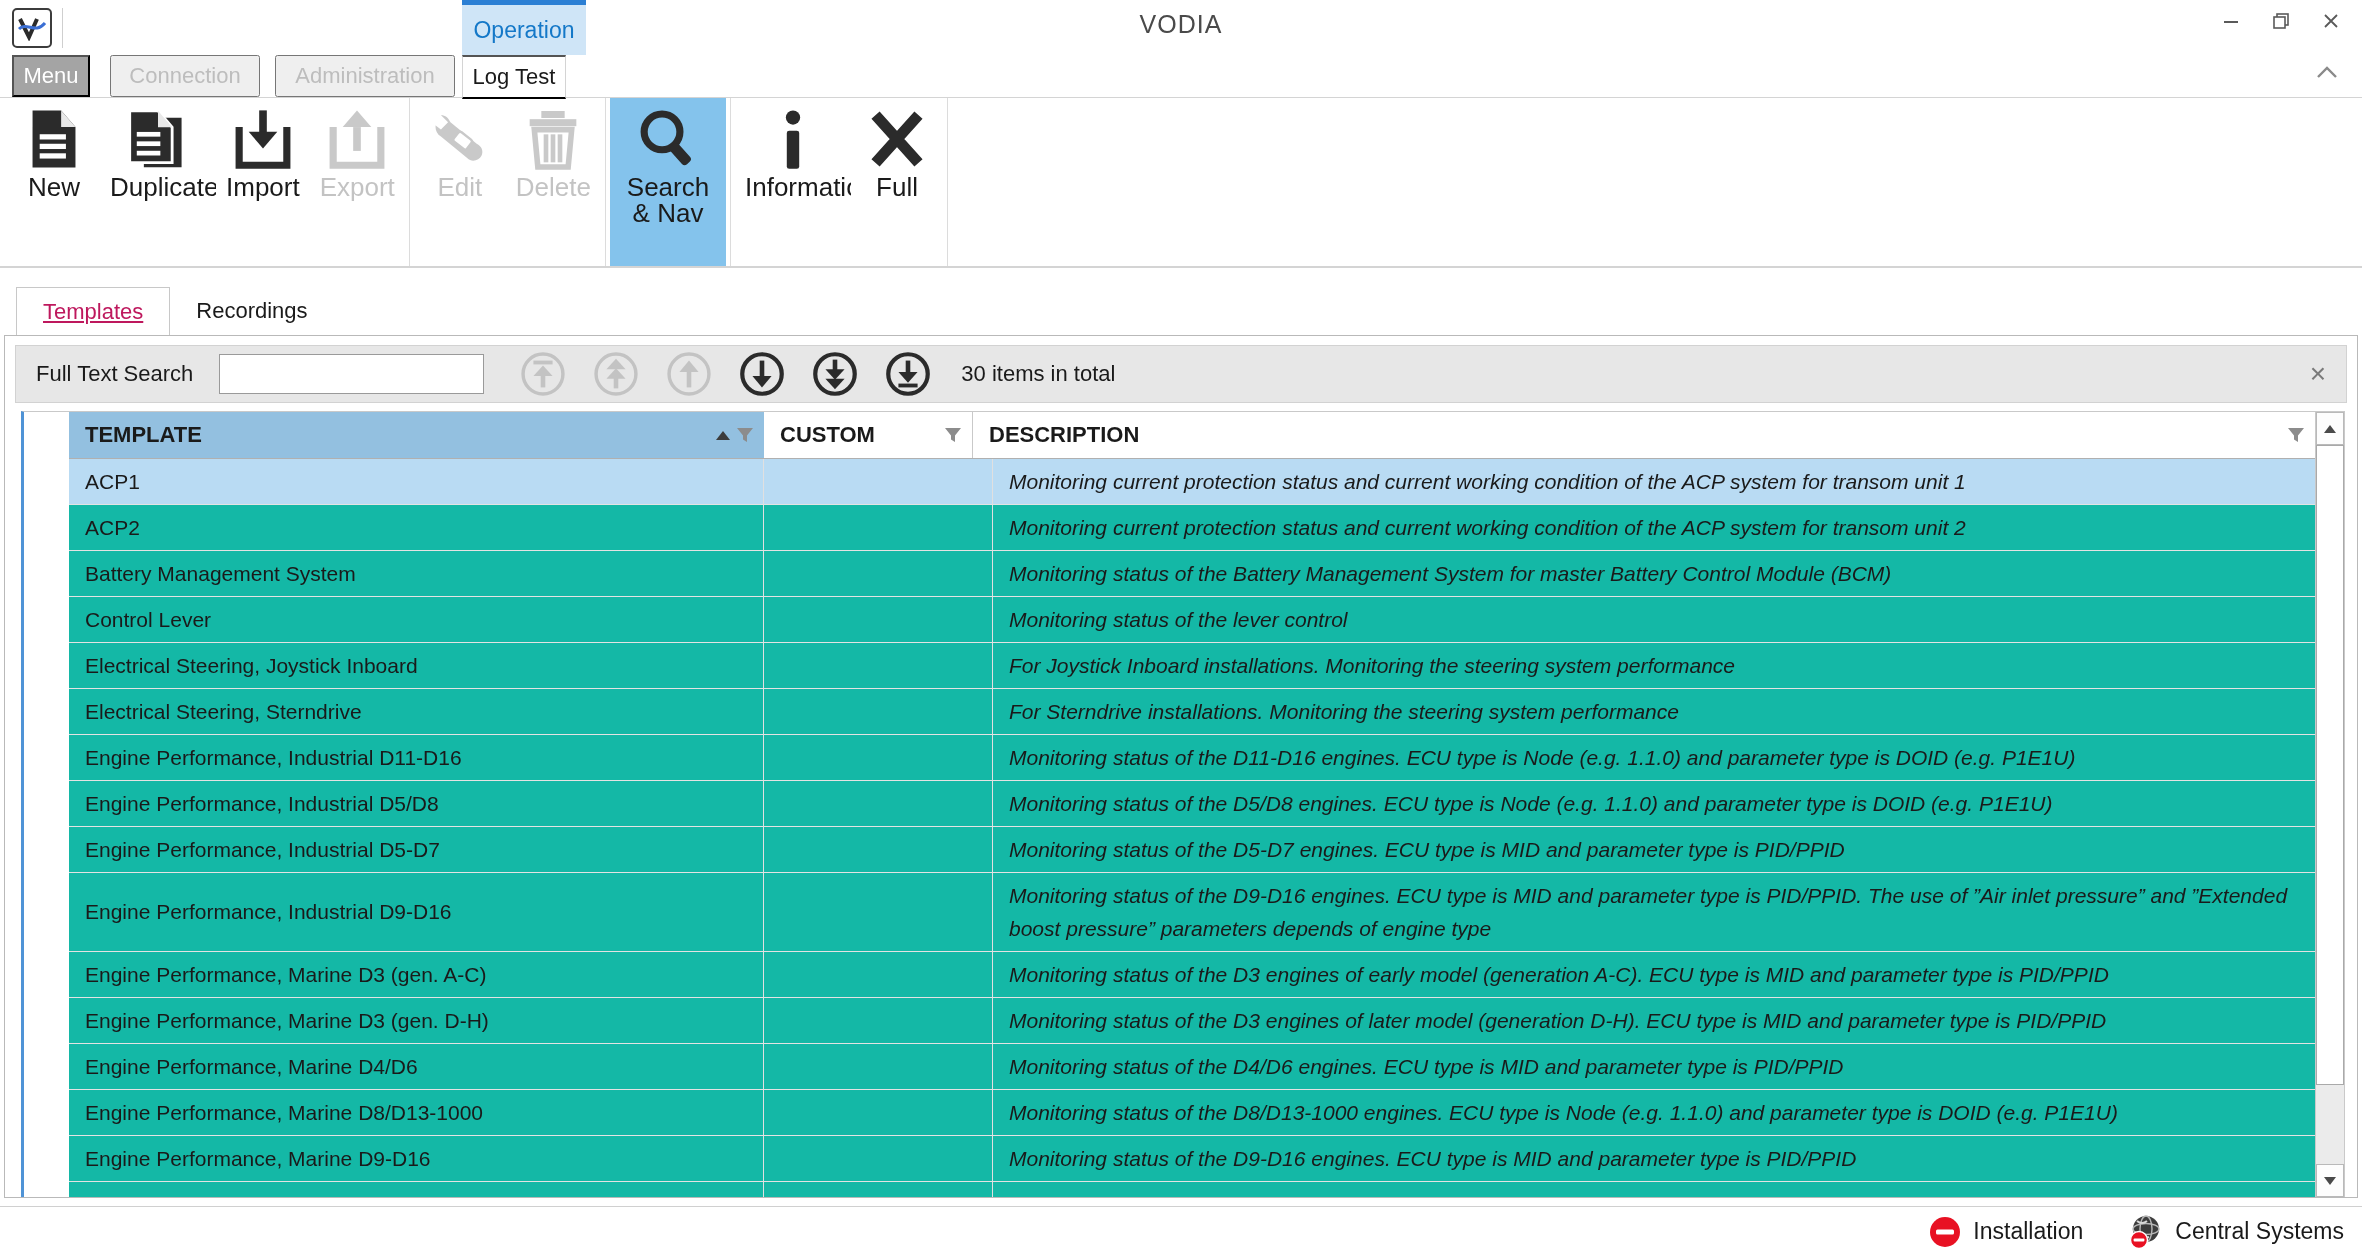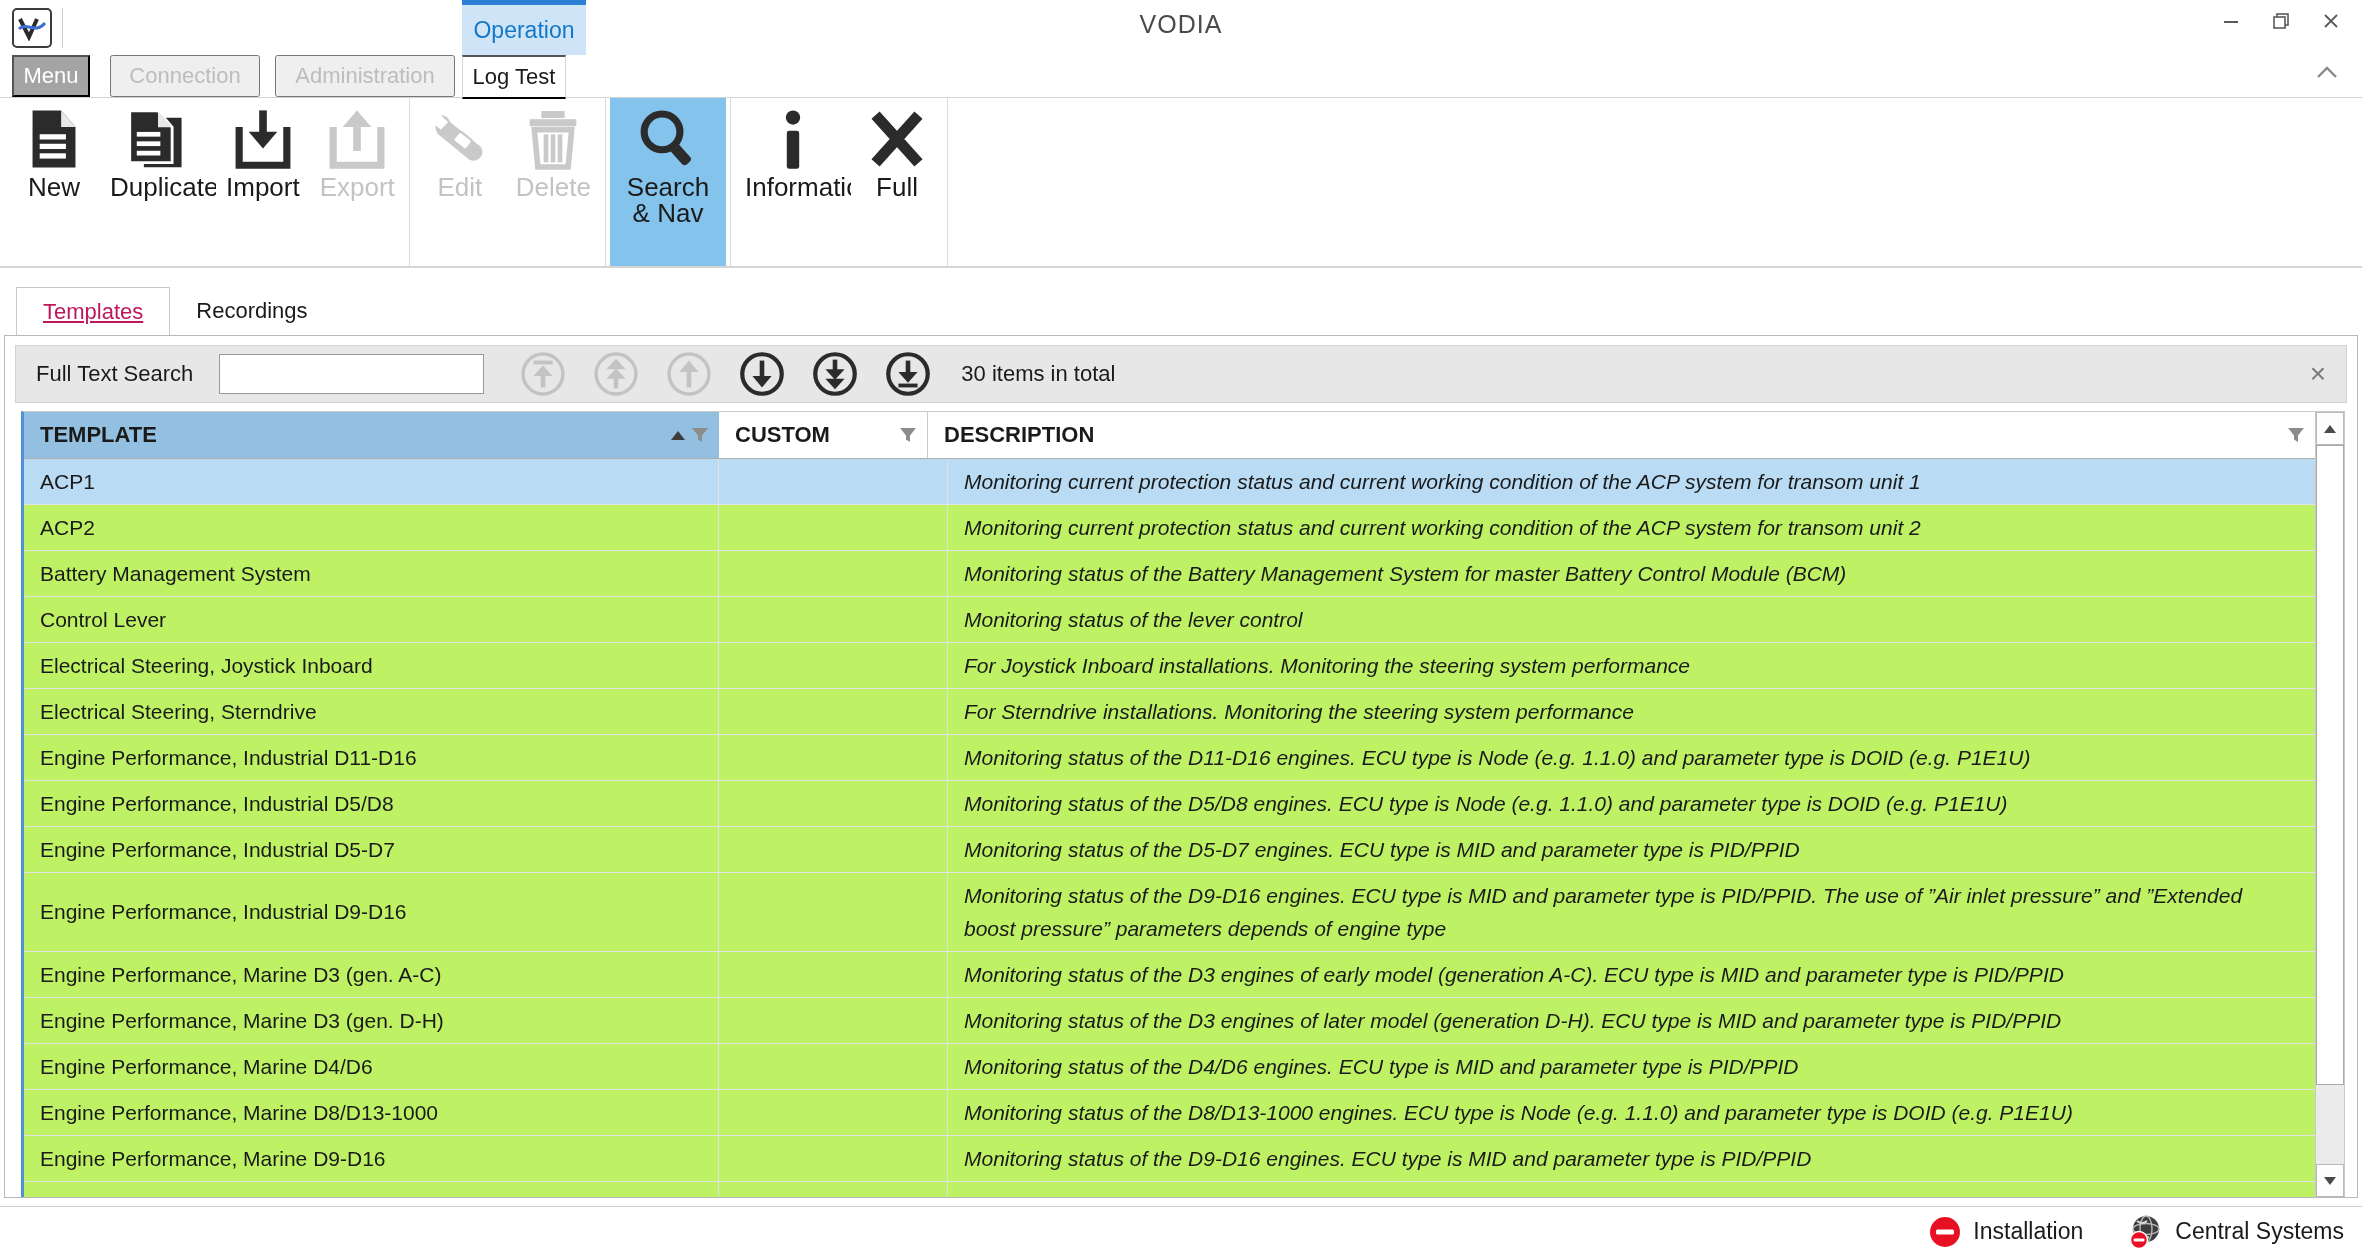--- a/index.html
+++ b/index.html
@@ -63,33 +63,33 @@
   .nav-btn svg { width:46px; height:46px; display:block; }
   .nav-enabled { color:#2b2b2b; }
   .nav-disabled { color:#c3c3c3; }
   .items-count { font-size:22px; margin-left:30px; }
   .bar-close { margin-left:auto; margin-right:20px; color:#7a7a7a; font-size:28px; background:none; border:none; }
 
   
   .grid { position:absolute; left:16px; right:12px; top:75px; bottom:0;
           border-left:3px solid #4f93d6; border-top:1px solid #c9c9c9; border-right:1px solid #c9c9c9;
           display:flex; flex-direction:column; overflow:hidden; background:#fff; }
-  .grid-main { display:flex; flex-direction:row; height:100%; }
+  .grid-main { display:flex; flex-direction:row; height:100%;padding-left:45px; }
   .grid-cols { flex:1; display:flex; flex-direction:column; overflow:hidden; }
   .ghead { display:flex; height:47px; border-bottom:1px solid #b0b0b0; flex:none; background:#fff; }
   .gh-cell { display:flex; align-items:center; font-weight:bold; font-size:22px; }
   .gh-template { width:695px; background:#93c0e0; padding-left:16px; }
   .gh-custom { width:209px; padding-left:16px; border-right:1px solid #c9c9c9; }
   .gh-desc { flex:1; padding-left:16px; }
   .gh-tools { margin-left:auto; display:flex; align-items:center; gap:6px; padding-right:10px; }
   .sort-asc { width:0; height:0; border-left:7px solid transparent; border-right:7px solid transparent;
               border-bottom:9px solid #3c3c3c; }
   .funnel { color:#8c8c8c; }
   .gbody { flex:1; overflow:hidden; }
-  .trow { display:flex; min-height:45px; border-bottom:1px solid #e3e3e3; background:#bef264; align-items:stretch; }
+  .trow { display:flex; min-height:45px; border-bottom:1px solid #e3e3e3; background:#14b8a6; align-items:stretch; }
   .trow.selected { background:#b9dbf3; }
   .tcell { display:flex; align-items:center; font-size:21px; }
   .c-template { width:695px; padding-left:16px; border-right:1px solid #e0e0e0; }
   .c-custom { width:229px; border-right:1px solid #e0e0e0; }
   .c-desc { flex:1; padding:6px 16px; font-style:italic; line-height:33px; }
 
   
   .vscroll { width:29px; flex:none; border-left:1px solid #c9c9c9; display:flex; flex-direction:column; background:#ebebeb; }
   .sb-btn { height:33px; background:#fdfdfd; border:1px solid #b9b9b9; color:#4a4a4a;
             display:flex; align-items:center; justify-content:center; font-size:13px; flex:none; padding:0; }

